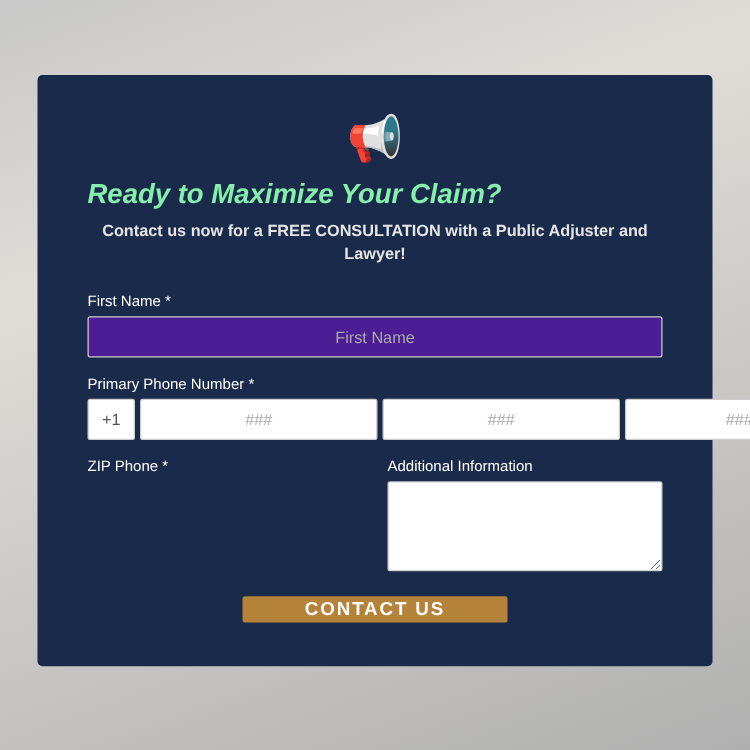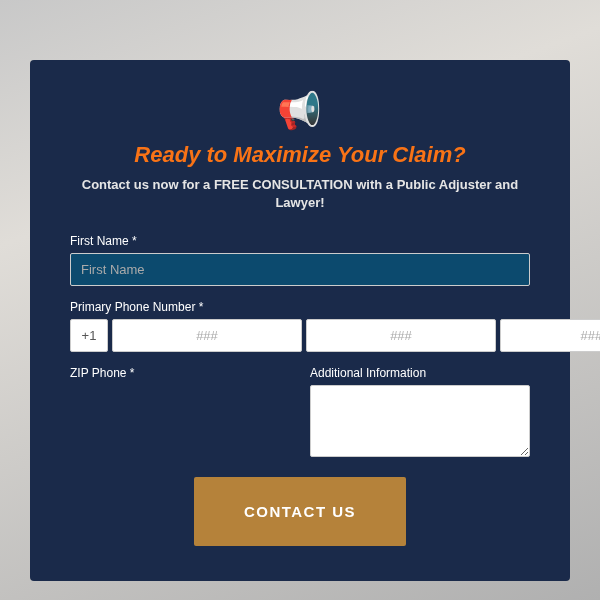--- a/index.html
+++ b/index.html
@@ -42,22 +42,22 @@
       text-align: center;
       margin-bottom: 10px;
     }
 
     .megaphone-icon {
       font-size: 36px;
       display: inline-block;
     }
 
     .headline {
-      text-align: center;
-      color: #f97316;
+      text-align: left;
+      color: #86efac;
       font-size: 22px;
       font-weight: bold;
       margin-bottom: 8px;
       font-style: italic;
     }
 
     .subheadline {
       text-align: center;
       color: #e5e5e5;
       font-size: 13px;
@@ -79,28 +79,29 @@
     }
 
     .form-label {
       font-size: 12px;
       color: #ffffff;
       margin-bottom: 5px;
       font-weight: 500;
     }
 
     .form-input {
-      background: #0c4a6e;
+      background: #4c1d95;
       border: 1px solid #cccccc;
       border-radius: 2px;
       padding: 8px 10px;
       font-size: 13px;
       color: #aaa;
       outline: none;
       width: 100%;
+      text-align: center;
     }
 
     .form-input::placeholder {
       color: #aaaaaa;
     }
 
     .phone-group {
       display: flex;
       gap: 4px;
       align-items: center;
@@ -145,21 +146,21 @@
       min-height: 72px;
     }
 
     .contact-btn {
       display: block;
       margin: 20px auto 0 auto;
       background: #b5823a;
       color: #ffffff;
       border: none;
       border-radius: 2px;
-      padding: 26px 50px;
+      padding: 2px 50px;
       font-size: 15px;
       font-weight: bold;
       letter-spacing: 1.5px;
       cursor: pointer;
       text-transform: uppercase;
     }
 
   </style>
 </head>
 <body>

